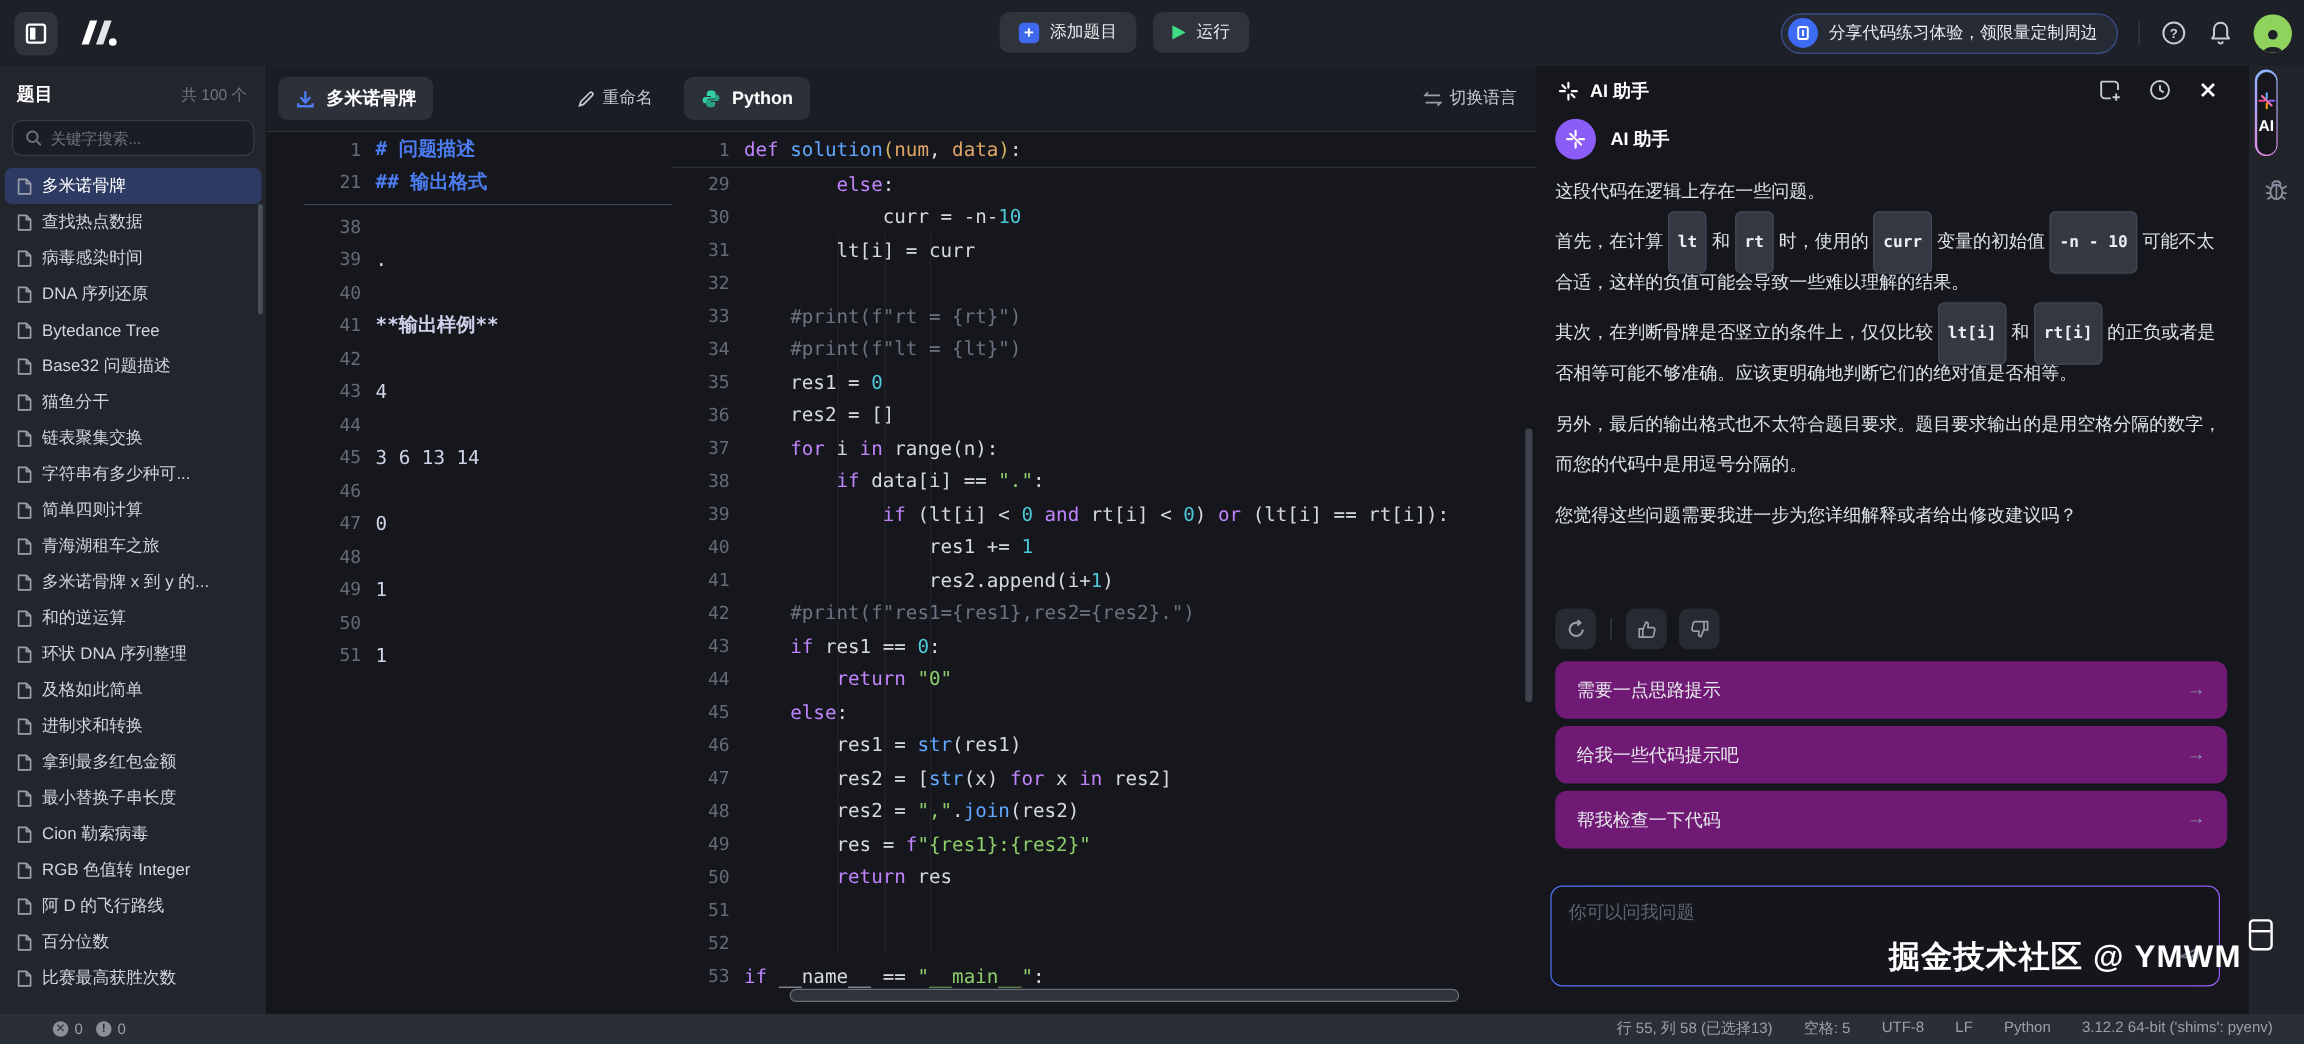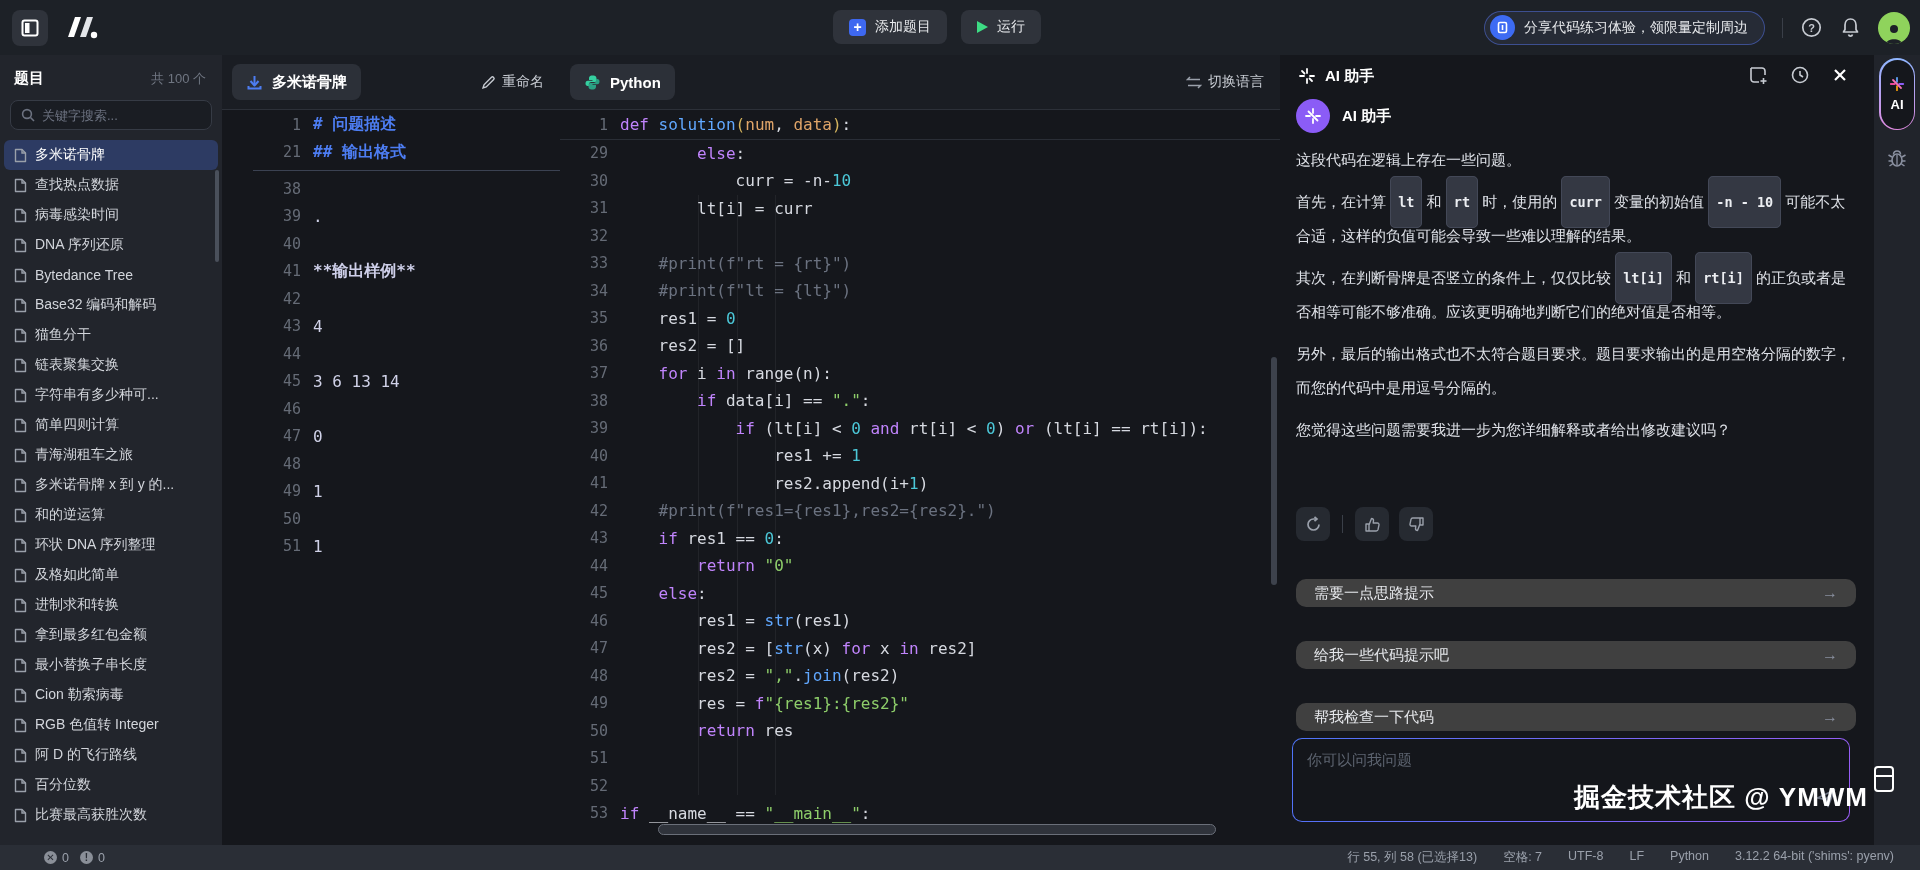--- a/index.html
+++ b/index.html
@@ -87,34 +87,34 @@
   .ai-msgs { position:absolute; left:16px; width:556px; top:88px; height:362px; overflow:hidden;
     font-size:15px; line-height:34px; color:#dfe2e8; }
   .ai-msgs p { margin-bottom:8px; }
   .chip-code { font-family:"DejaVu Sans Mono",monospace; font-size:13.5px; font-weight:bold;
     background:#343843; border:1px solid #434857; border-radius:5px; padding:17px 7px; color:#eceef2; }
   .ai-actions { position:absolute; left:16px; top:452px; display:flex; align-items:center; gap:10px; }
   .act-btn { width:34px; height:34px; border-radius:8px; background:#262a31; display:flex;
     align-items:center; justify-content:center; cursor:pointer; }
   .act-div { width:1px; height:18px; background:#3a3f48; margin:0 2px; }
   .ai-chips { position:absolute; left:16px; width:560px; top:496px; display:flex; flex-direction:column; gap:6px; }
-  .sug-chip { height:28px; background:#404040; border-radius:10px; display:flex; align-items:center;
-    justify-content:space-between; padding:0 18px; font-size:15px; color:#e6e8ec; cursor:pointer;margin-top:28px; }
+  .sug-chip { height:48px; background:#701a75; border-radius:10px; display:flex; align-items:center;
+    justify-content:space-between; padding:0 18px; font-size:15px; color:#e6e8ec; cursor:pointer; }
   .sug-arrow { color:#8a90a0; font-size:16px; }
   .ai-inputwrap { position:absolute; left:12px; width:558px; top:683px; height:84px; border-radius:10px;
     padding:1px; background:linear-gradient(120deg,#4e74f8,#9a5cf5); }
   .ai-input { width:100%; height:100%; border-radius:9px; background:#14161b; position:relative; padding:12px 14px; }
   .ai-input textarea { width:90%; height:40px; background:transparent; border:none; outline:none; resize:none;
     color:#15803d; font-size:15px; font-family:inherit; }
   .ai-input textarea::placeholder { color:#5d6470; }
   .send-ic { position:absolute; right:12px; bottom:8px; cursor:pointer; }
 
   
   .rail { position:absolute; left:1874px; width:46px; top:55px; bottom:25px; background:#21242b; }
-  .rail-ai { position:absolute; left:5px; top:3px; width:36px; height:72px; border-radius:18px;
+  .rail-ai { position:absolute; left:5px; top:3px; width:19px; height:72px; border-radius:18px;
     padding:1.5px; background:linear-gradient(180deg,#8fb6ff,#e08ae0); cursor:pointer;text-align:right; }
   .rail-ai-in { width:100%; height:100%; border-radius:17px; background:#15171c; display:flex;
     flex-direction:column; align-items:center; justify-content:center; gap:5px; }
   .rail-ai-label { font-size:13px; font-weight:bold; color:#fff; }
   .rail-bug { position:absolute; left:12px; top:92px; cursor:pointer; }
 
   
   .statusbar { position:absolute; left:0; bottom:0; width:1920px; height:25px; background:#2a2e36;
     display:flex; align-items:center; font-size:12.5px; color:#9aa0ab; }
   .st-left { display:flex; align-items:center; gap:5px; margin-left:44px; }
@@ -233,21 +233,21 @@
           <path d="M1.5 1.5 L8 1.5 L11.5 5 L11.5 13.5 L1.5 13.5 Z" fill="none" stroke="#9aa0aa" stroke-width="1.4" stroke-linejoin="round"></path>
           <path d="M8 1.5 L8 5 L11.5 5" fill="none" stroke="#9aa0aa" stroke-width="1.4"></path>
         </svg>
         <span>Bytedance Tree</span>
       </div>
       <div class="sb-item">
         <svg width="13" height="15" viewBox="0 0 13 15">
           <path d="M1.5 1.5 L8 1.5 L11.5 5 L11.5 13.5 L1.5 13.5 Z" fill="none" stroke="#9aa0aa" stroke-width="1.4" stroke-linejoin="round"></path>
           <path d="M8 1.5 L8 5 L11.5 5" fill="none" stroke="#9aa0aa" stroke-width="1.4"></path>
         </svg>
-        <span>Base32 编码和解码</span>
+        <span>Base32 问题描述</span>
       </div>
       <div class="sb-item">
         <svg width="13" height="15" viewBox="0 0 13 15">
           <path d="M1.5 1.5 L8 1.5 L11.5 5 L11.5 13.5 L1.5 13.5 Z" fill="none" stroke="#9aa0aa" stroke-width="1.4" stroke-linejoin="round"></path>
           <path d="M8 1.5 L8 5 L11.5 5" fill="none" stroke="#9aa0aa" stroke-width="1.4"></path>
         </svg>
         <span>猫鱼分干</span>
       </div>
       <div class="sb-item">
         <svg width="13" height="15" viewBox="0 0 13 15">
@@ -719,21 +719,21 @@
 
 <div class="statusbar">
   <div class="st-left">
     <span class="st-ic">✕</span>
     <span>0</span>
     <span class="st-ic" style="margin-left:6px;">!</span>
     <span>0</span>
   </div>
   <div class="st-right">
     <span>行 55, 列 58 (已选择13)</span>
-    <span>空格: 7</span>
+    <span>空格: 5</span>
     <span>UTF-8</span>
     <span>LF</span>
     <span>Python</span>
     <span>3.12.2 64-bit ('shims': pyenv)</span>
   </div>
 </div>
 
 <div class="watermark">
   <span>掘金技术社区 @ YMWM</span>
   <span class="wm-ic"></span>

